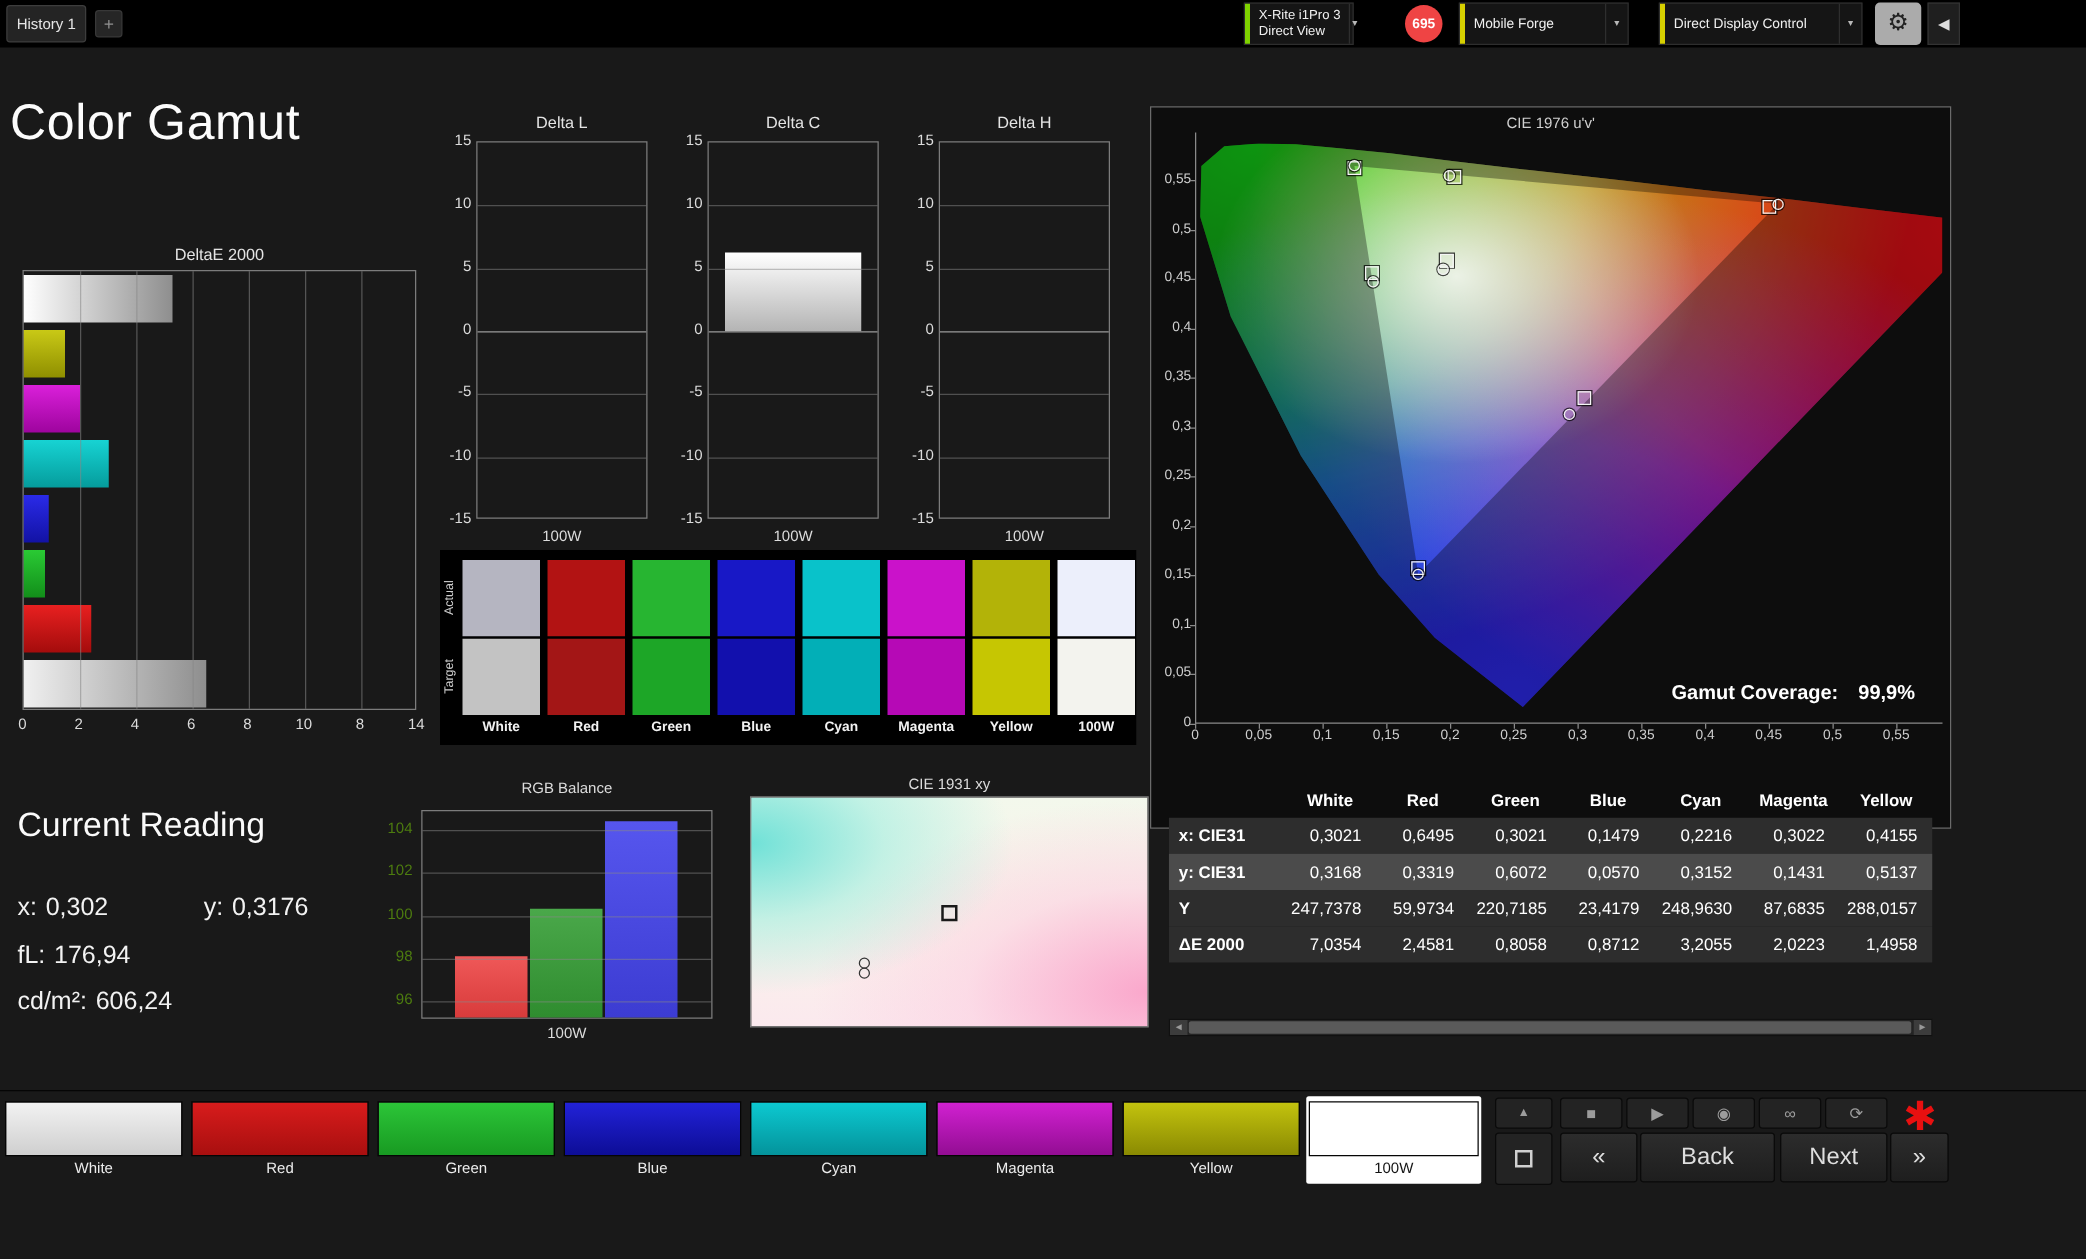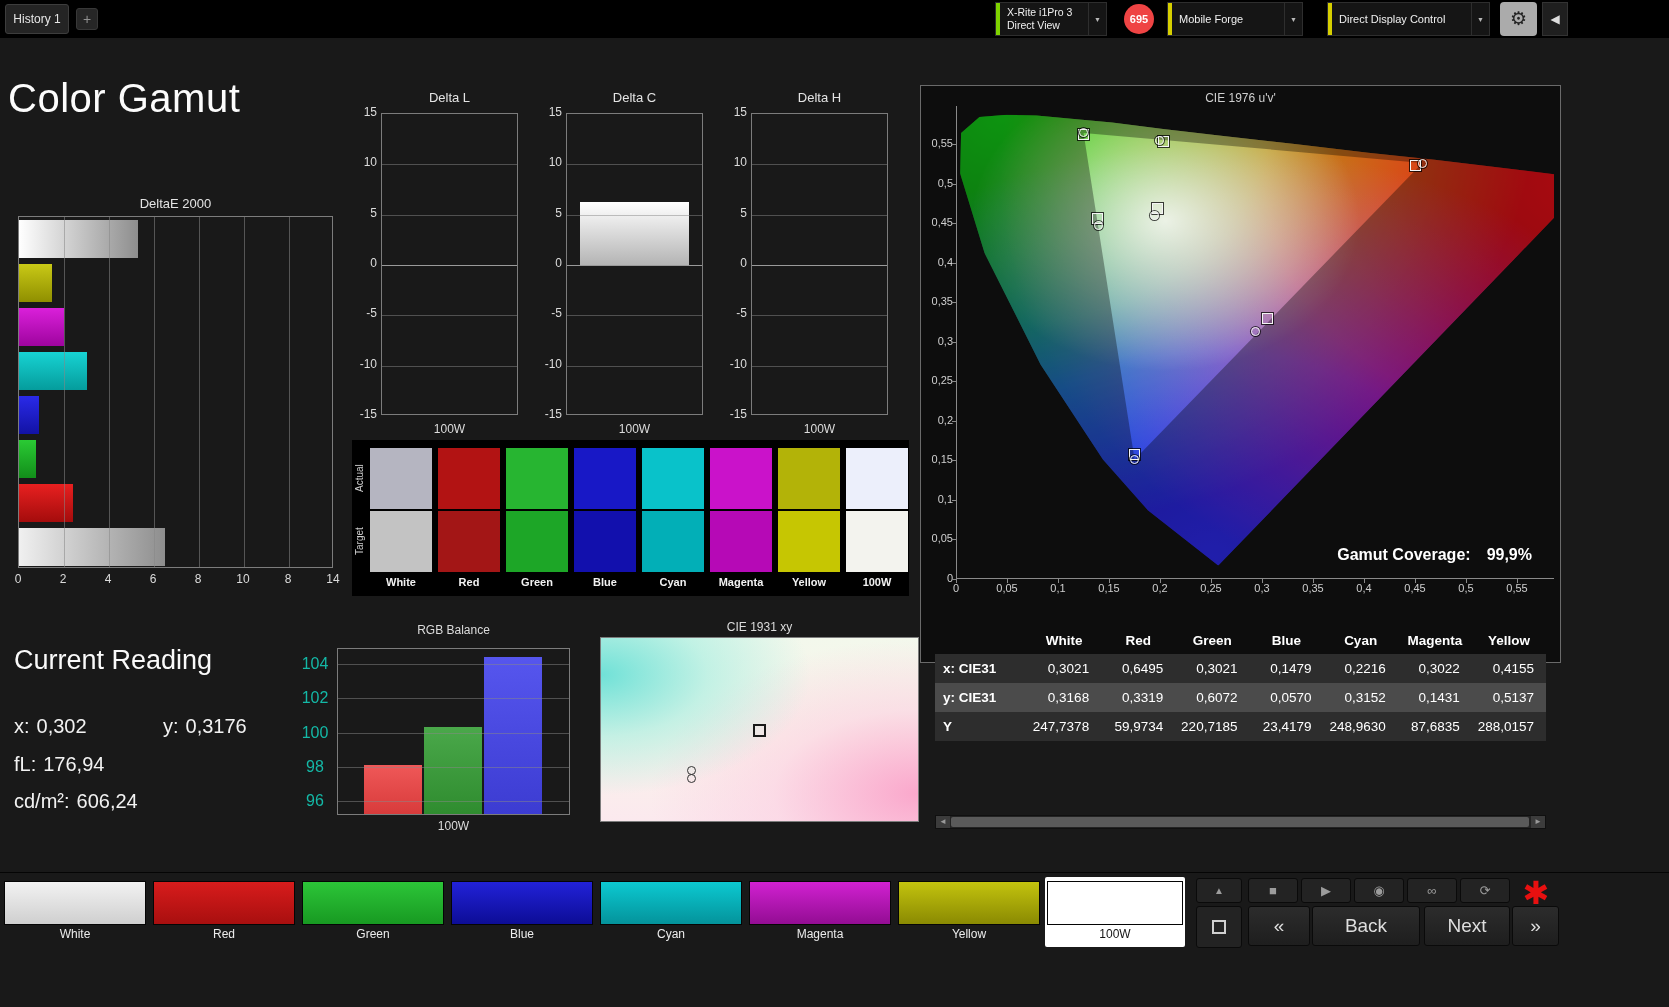--- a/index.html
+++ b/index.html
@@ -69,21 +69,21 @@
 .reading{position:absolute;left:14px;top:645px;width:300px;height:180px}
 .rtitle{position:absolute;left:0;top:0;font-size:27px;color:#fafafa}
 .rline{position:absolute;font-size:20px;color:#f2f2f2;white-space:nowrap}
 .rline .v{margin-left:7px}
 
 
 .rgbsec{position:absolute;left:300px;top:622px;width:285px;height:215px}
 .rgbtitle{position:absolute;left:37px;top:1px;width:233px;text-align:center;font-size:12px;color:#dcdcdc}
 .rgbplot{position:absolute;left:37px;top:26px;width:233px;height:167px;border:1px solid #7c7c7c}
 .rgbbar{position:absolute;width:58px;bottom:0}
-.ylab2{position:absolute;left:0;width:30px;text-align:center;font-size:16px;color:#14b8a6}
+.ylab2{position:absolute;left:0;width:30px;text-align:right;font-size:12px;color:#4d7c0f}
 .rgbxlab{position:absolute;left:37px;top:197px;width:233px;text-align:center;font-size:12px;color:#dcdcdc}
 
 
 .cie31sec{position:absolute;left:600px;top:620px;width:319px;height:205px}
 .cie31title{position:absolute;left:0;top:0;width:100%;text-align:center;font-size:12px;color:#dcdcdc}
 .cie31rect{position:absolute;left:0;top:17px;width:319px;height:185px;border:1px solid #7c7c7c;
  background:
   radial-gradient(120% 120% at 0% 20%, rgba(105,224,214,.95) 0%, rgba(160,238,224,.6) 28%, rgba(255,255,255,0) 55%),
   radial-gradient(130% 130% at 100% 85%, rgba(250,160,200,.9) 0%, rgba(252,205,225,.55) 35%, rgba(255,255,255,0) 65%),
   linear-gradient(180deg,#f3f8ec 0%,#faf3ea 55%,#fbe9ee 100%)}
@@ -120,21 +120,21 @@
 </style>
 </head>
 <body>
 
 <div class="app">
 
   <div class="topbar">
     <div class="tab">History 1</div>
     <div class="addtab">+</div>
 
-    <div class="topgroup" style="left:995px;width:112px">
+    <div class="topgroup" style="left:995px;width:88px">
       <div class="accentbar" style="background:#7fd200"></div>
       <div class="gtext">
         <span>X-Rite i1Pro 3</span>
         <span>Direct View</span>
       </div>
       <div class="ddarrow">▼</div>
     </div>
 
     <div class="badge">695</div>
 
@@ -398,20 +398,30 @@
           <div class="tr even">
             <div class="td label">Y</div>
             <div class="td val">247,7378</div>
             <div class="td val">59,9734</div>
             <div class="td val">220,7185</div>
             <div class="td val">23,4179</div>
             <div class="td val">248,9630</div>
             <div class="td val">87,6835</div>
             <div class="td val">288,0157</div>
           </div>
+          <div class="tr even">
+            <div class="td label">ΔE 2000</div>
+            <div class="td val">7,0354</div>
+            <div class="td val">2,4581</div>
+            <div class="td val">0,8058</div>
+            <div class="td val">0,8712</div>
+            <div class="td val">3,2055</div>
+            <div class="td val">2,0223</div>
+            <div class="td val">1,4958</div>
+          </div>
         </div>
       <div class="scroll">
         <div class="sarrow l">◄</div>
         <div class="sthumb"></div>
         <div class="sarrow r">►</div>
       </div>
     </div>
   <div class="dpanel" style="left: 353px;">
         <div class="dtitle">Delta L</div>
         <div class="dplot">

